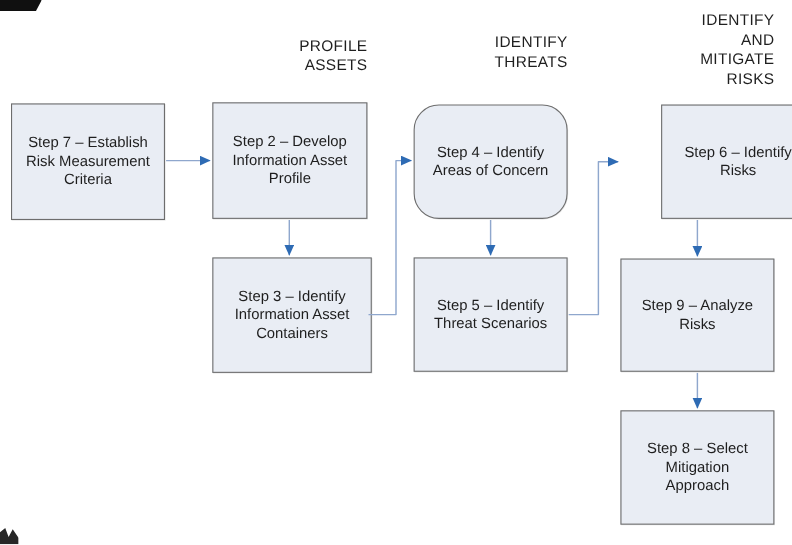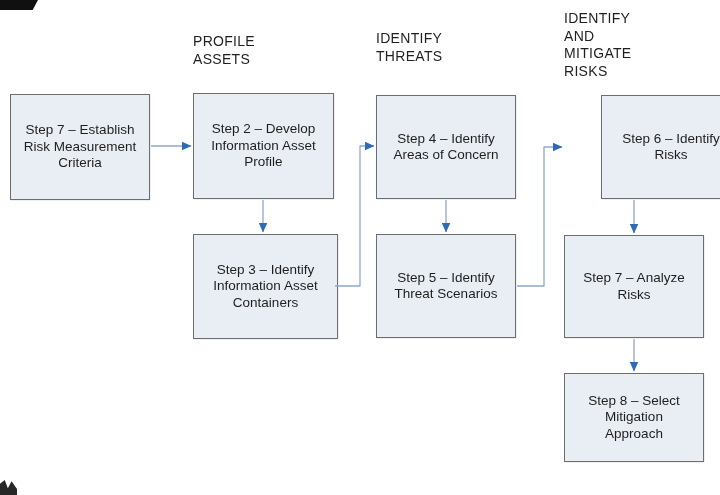--- a/index.html
+++ b/index.html
@@ -10,21 +10,21 @@
   }
   .canvas {
     position: relative;
     width: 720px;
     height: 495px;
     background: #ffffff;
     overflow: hidden;
   }
   .phase-header {
     position: absolute;
-    text-align: left;
+    text-align: right;
     white-space: pre-line;
     font-size: 14px;
     line-height: 17.5px;
     font-weight: 400;
     letter-spacing: 0.3px;
     color: #1f1f1f;
   }
   .step-box {
     position: absolute;
     box-sizing: border-box;
@@ -46,21 +46,21 @@
   .ph-3 { left: 376px; top: 30px; width: 140px; }
   .ph-4 { left: 564px; top: 10px; width: 140px; }
   
   .sb-1 { left: 10px;  top: 94px;  width: 140px; height: 106px; }
   .sb-2 { left: 193px; top: 93px;  width: 141px; height: 106px; }
   .sb-3 { left: 193px; top: 234px; width: 145px; height: 105px; }
   .sb-4 { left: 376px; top: 95px;  width: 140px; height: 104px; }
   .sb-5 { left: 376px; top: 234px; width: 140px; height: 104px; }
   .sb-6 { left: 564px; top: 95px;  width: 140px; height: 104px; margin-left: 37px; }
   .sb-7 { left: 564px; top: 235px; width: 140px; height: 103px; }
-  .sb-8 { left: 564px; top: 373px; width: 140px; height: 89px; }
+  .sb-8 { left: 564px; top: 373px; width: 140px; height: 104px; }
 
   .connector-layer {
     position: absolute;
     left: 0; top: 0;
     width: 720px; height: 495px;
     pointer-events: none;
   }
   .connector-path {
     fill: none;
     stroke-width: 1.3px;
@@ -99,27 +99,27 @@
 
   <div class="step-box sb-1" style="background: rgb(233, 237, 244); border-color: rgb(109, 109, 109); color: rgb(30, 30, 30);">Step 7 – Establish
 Risk Measurement
 Criteria</div>
   <div class="step-box sb-2" style="background: rgb(233, 237, 244); border-color: rgb(109, 109, 109); color: rgb(30, 30, 30);">Step 2 – Develop
 Information Asset
 Profile</div>
   <div class="step-box sb-3" style="background: rgb(233, 237, 244); border-color: rgb(109, 109, 109); color: rgb(30, 30, 30);">Step 3 – Identify
 Information Asset
 Containers</div>
-  <div class="step-box sb-4" style="background: rgb(233, 237, 244); border-color: rgb(109, 109, 109); color: rgb(30, 30, 30);">Step 4 – Identify
+  <div class="step-box sb-4" style="background: rgb(233, 237, 244); border-color: rgb(109, 109, 109); color: rgb(30, 30, 30); border-radius: 23px;">Step 4 – Identify
 Areas of Concern</div>
   <div class="step-box sb-5" style="background: rgb(233, 237, 244); border-color: rgb(109, 109, 109); color: rgb(30, 30, 30);">Step 5 – Identify
 Threat Scenarios</div>
   <div class="step-box sb-6" style="background: rgb(233, 237, 244); border-color: rgb(109, 109, 109); color: rgb(30, 30, 30);">Step 6 – Identify
 Risks</div>
-  <div class="step-box sb-7" style="background: rgb(233, 237, 244); border-color: rgb(109, 109, 109); color: rgb(30, 30, 30);">Step 7 – Analyze
+  <div class="step-box sb-7" style="background: rgb(233, 237, 244); border-color: rgb(109, 109, 109); color: rgb(30, 30, 30);">Step 9 – Analyze
 Risks</div>
   <div class="step-box sb-8" style="background: rgb(233, 237, 244); border-color: rgb(109, 109, 109); color: rgb(30, 30, 30);">Step 8 – Select
 Mitigation
 Approach</div>
 
   <svg class="connector-layer" width="720" height="495" viewBox="0 0 720 495" xmlns="http://www.w3.org/2000/svg">
     <defs>
       <marker id="arrowhead" markerUnits="userSpaceOnUse" markerWidth="10" markerHeight="9" refX="9.5" refY="4.5" orient="auto">
         <path d="M0,0 L10,4.5 L0,9 Z" class="arrowhead-shape" style="fill: rgb(46, 107, 180);"></path>
       </marker>

